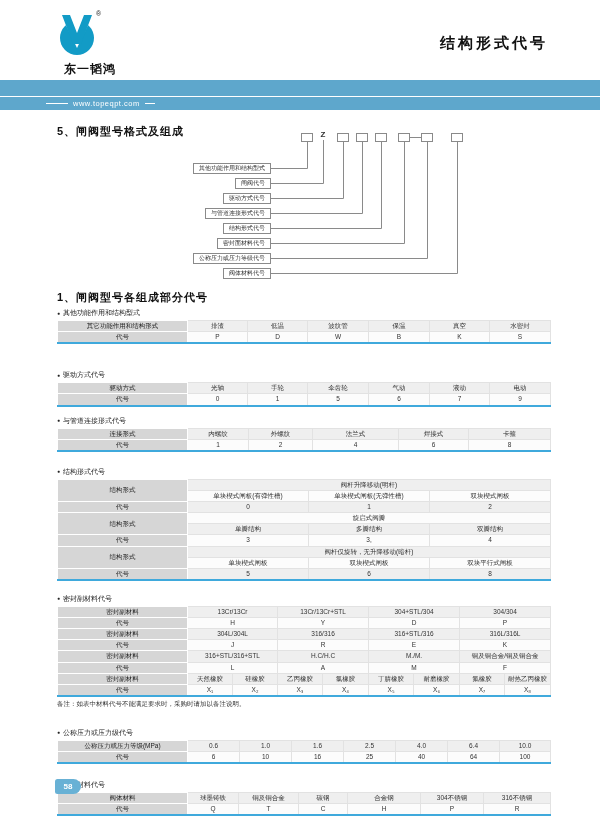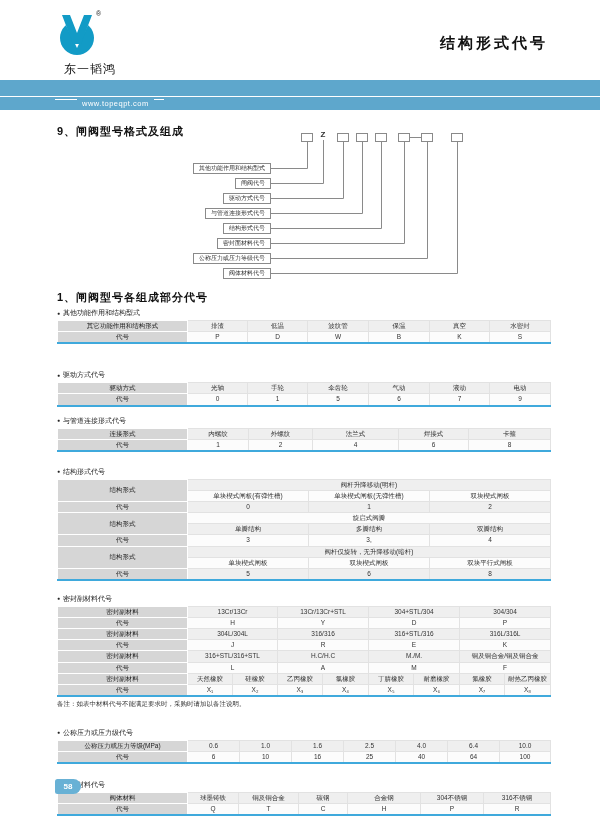--- a/index.html
+++ b/index.html
@@ -6,26 +6,26 @@
   html,body { background:#fff; }
   .page {
     position:relative; width:600px; height:819px; background:#fff;
     font-family:"Liberation Sans","DejaVu Sans",sans-serif; color:#222; overflow:hidden;
   }
   
   .header { position:relative; height:80px; background:#fff; }
   .logo-wrap { position:absolute; left:55px; top:8px; width:70px; }
   .reg-mark { position:absolute; left:96px; top:10px; font-size:7px; color:#222; }
   .brand { position:absolute; left:49px; top:61px; width:82px; text-align:center;
-           font-size:12px; font-weight:normal; letter-spacing:1px; color:#111; }
+           font-size:12px; font-weight:bold; letter-spacing:1px; color:#111; }
   .doc-title { position:absolute; right:52px; top:34px; font-size:15px; font-weight:bold;
                letter-spacing:3px; color:#111; }
   .band { position:relative; height:30px; background:#5EA7CC; }
   .band-split { position:absolute; left:0; right:0; top:16px; height:1px; background:#fff; }
-  .band-url { position:absolute; left:55px; top:19px; display:flex; 
+  .band-url { position:absolute; left:46px; top:19px; display:flex; align-items:center;
               color:#fff; font-size:7.5px; letter-spacing:0.5px; }
   .band-url::before { content:""; display:inline-block; width:22px; height:1px; background:#fff; margin-right:5px; }
   .band-url::after  { content:""; display:inline-block; width:10px; height:1px; background:#fff; margin-left:5px; }
   
   .sec-title { margin-left:57px; font-size:11px; font-weight:bold; color:#111; letter-spacing:1px; }
   .sec1-title { margin-top:14px; }
   .sec2-title { margin-top:8px; }
   
   .diagram { position:relative; height:155px; margin-top:-12px; width:600px; }
   .diagram svg.lines { position:absolute; left:0; top:0; }
@@ -78,21 +78,21 @@
     <div class="doc-title">结构形式代号</div>
   </div>
 
   <div class="band">
     <div class="band-split"></div>
     <div class="band-url">
       <span>www.topeqpt.com</span>
     </div>
   </div>
 
-  <div class="sec-title sec1-title">9、闸阀型号格式及组成</div>
+  <div class="sec-title sec1-title">5、闸阀型号格式及组成</div>
 
   <div class="diagram">
     <svg class="lines" width="600" height="155">
       <g fill="none" stroke="#8a8a8a" stroke-width="1">
         <polyline points="271,41.5 307.5,41.5 307.5,15"></polyline>
         <polyline points="271,56.5 323.5,56.5 323.5,13"></polyline>
         <polyline points="271,71.5 343.5,71.5 343.5,15"></polyline>
         <polyline points="271,86.5 362.5,86.5 362.5,15"></polyline>
         <polyline points="271,101.5 381.5,101.5 381.5,15"></polyline>
         <polyline points="271,116.5 404.5,116.5 404.5,15"></polyline>

